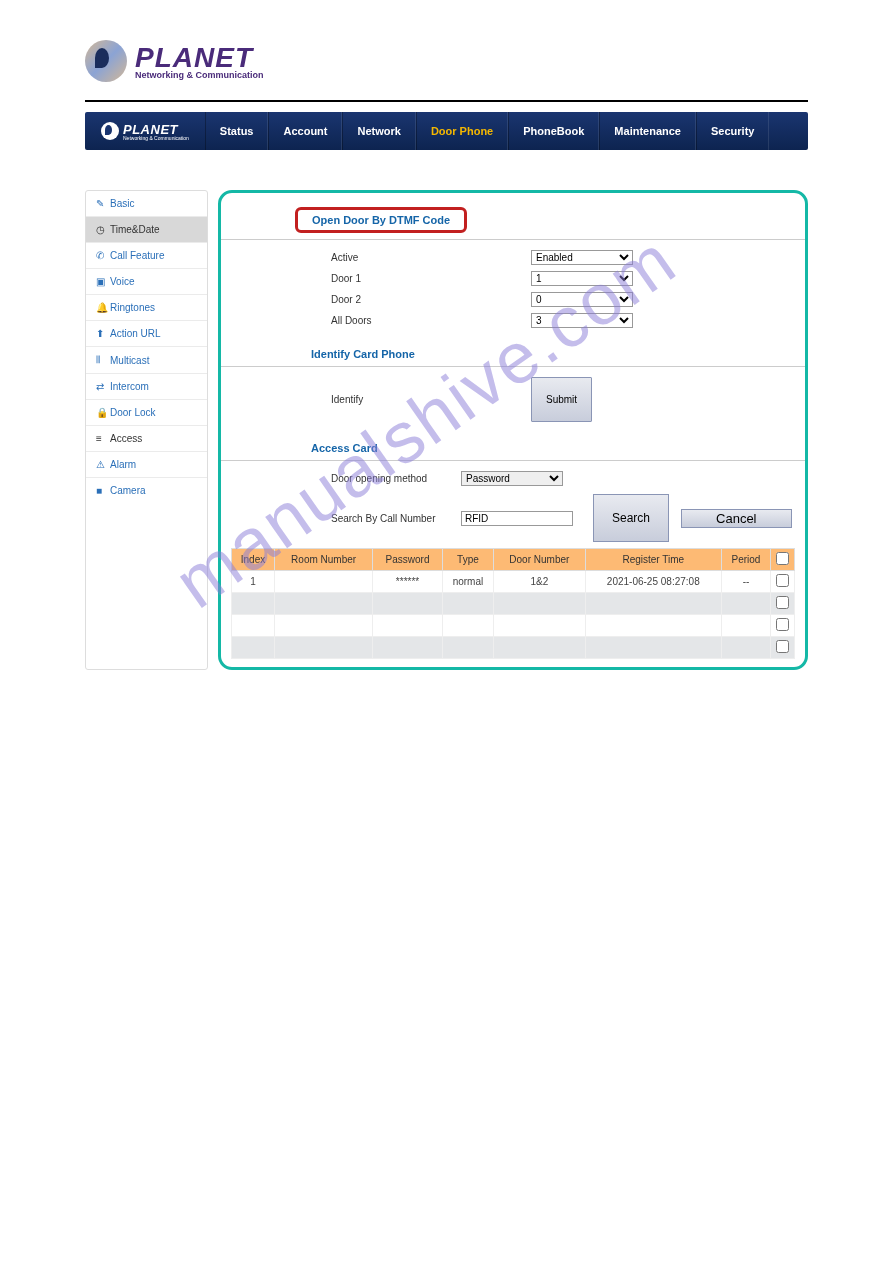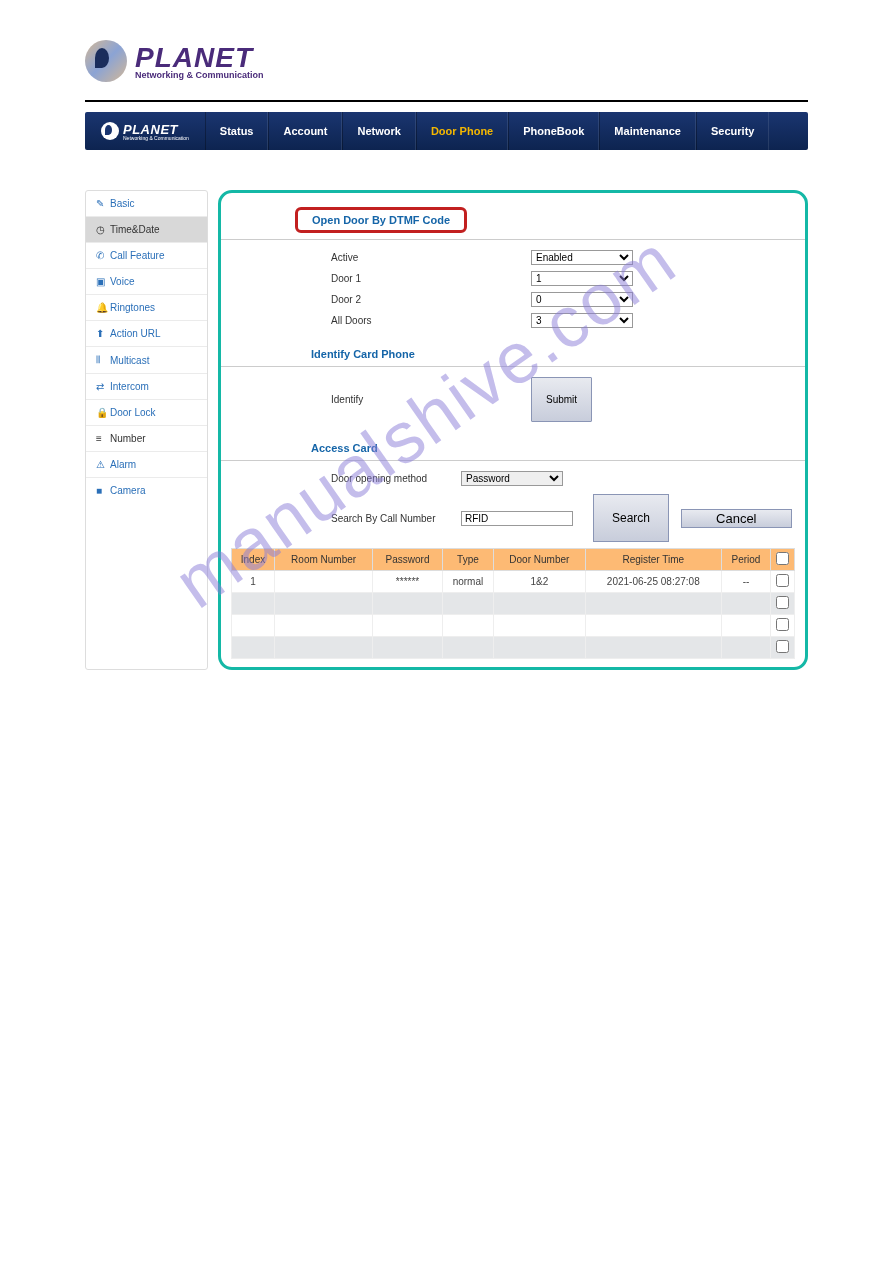--- a/index.html
+++ b/index.html
@@ -126,21 +126,21 @@
       <div class="sidebar-item">
           <span class="sidebar-icon">⇄</span>
           <span>Intercom</span>
         </div>
       <div class="sidebar-item">
           <span class="sidebar-icon">🔒</span>
           <span>Door Lock</span>
         </div>
       <div class="sidebar-item dark">
           <span class="sidebar-icon">≡</span>
-          <span>Number</span>
+          <span>Access</span>
         </div>
       <div class="sidebar-item">
           <span class="sidebar-icon">⚠</span>
           <span>Alarm</span>
         </div>
       <div class="sidebar-item">
           <span class="sidebar-icon">■</span>
           <span>Camera</span>
         </div>
     </div>

